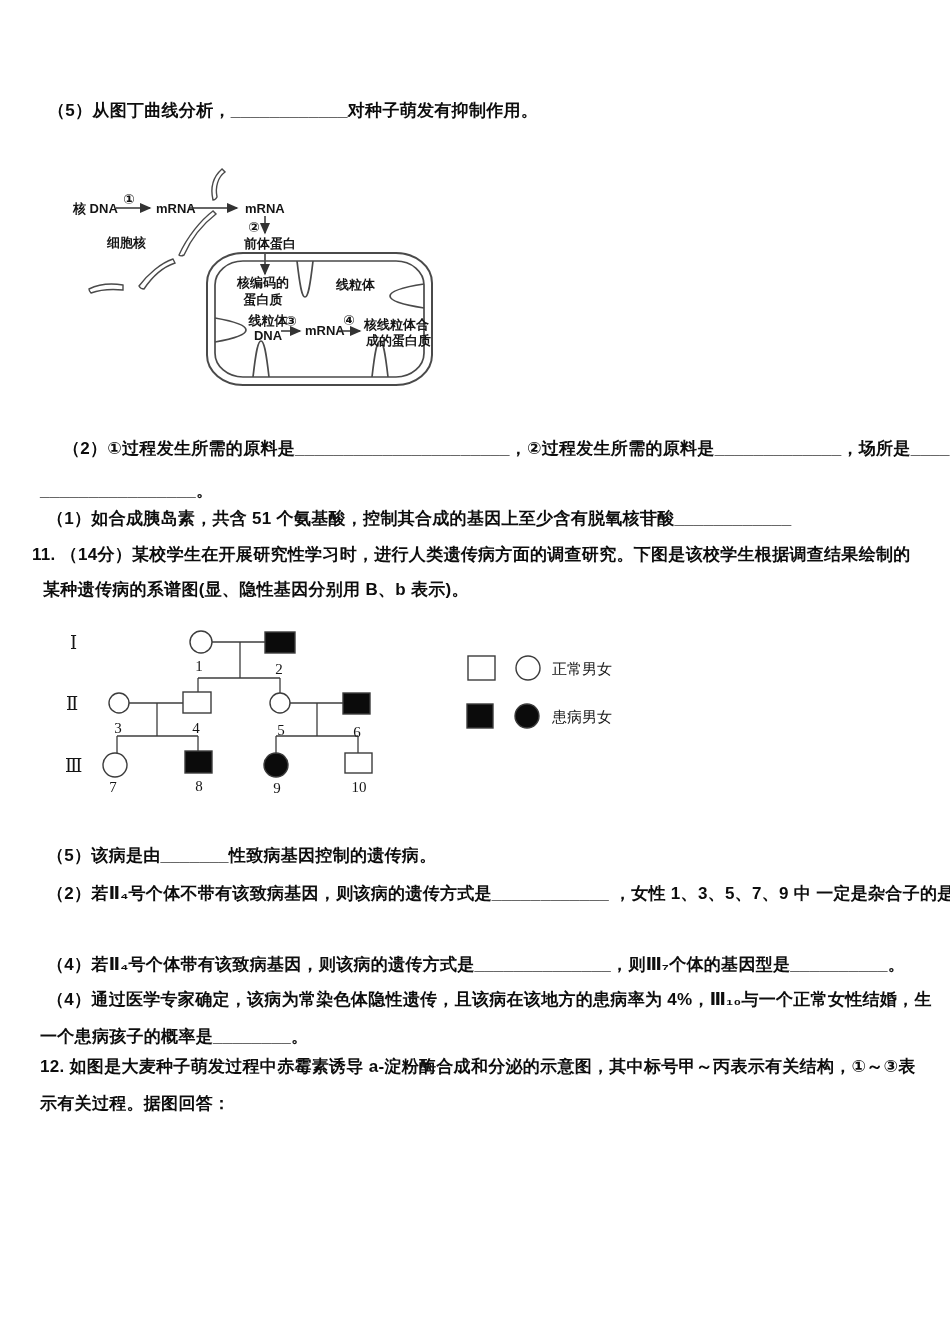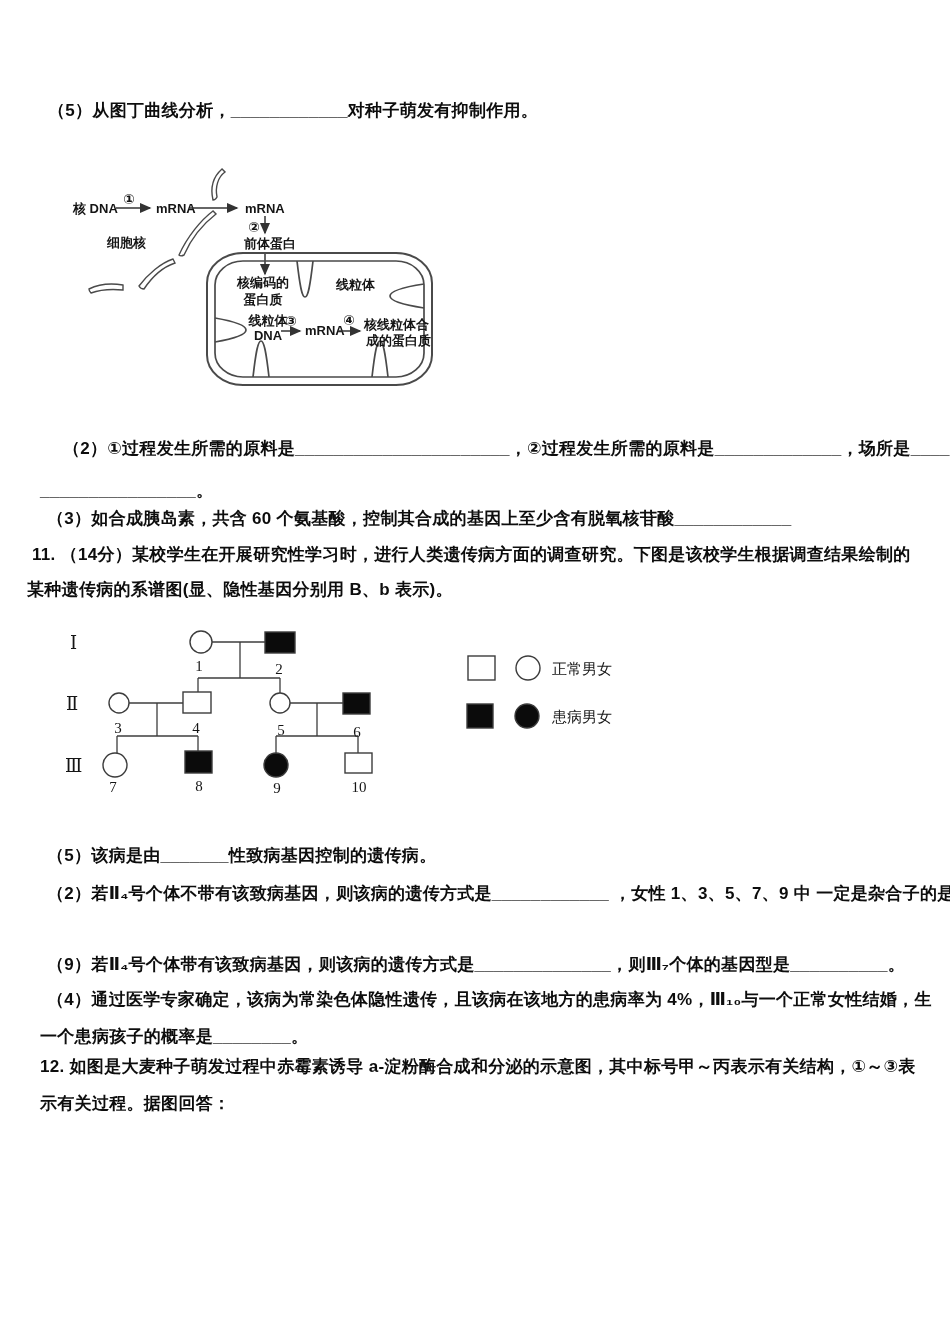--- a/index.html
+++ b/index.html
@@ -82,24 +82,24 @@
     <line class="arr" x1="221" y1="176" x2="240" y2="176" marker-end="url(#ah1)"></line>
     <text class="t13" x="245" y="180">mRNA</text>
     <text class="t14" x="289" y="170" text-anchor="middle">④</text>
     <line class="arr" x1="278" y1="176" x2="300" y2="176" marker-end="url(#ah1)"></line>
     <text class="t13" x="304" y="174">核线粒体合</text>
     <text class="t13" x="306" y="190">成的蛋白质</text>
   </svg>
 
   <div class="line" style="left:47px;top:439px;margin-left:16px;">（2）①过程发生所需的原料是______________________，②过程发生所需的原料是_____________，场所是____</div>
   <div class="line" style="left:40px;top:481px;">________________。</div>
-  <div class="line" style="left:47px;top:509px;">（3）如合成胰岛素，共含 60 个氨基酸，控制其合成的基因上至少含有脱氧核苷酸____________</div>
+  <div class="line" style="left:47px;top:509px;">（1）如合成胰岛素，共含 51 个氨基酸，控制其合成的基因上至少含有脱氧核苷酸____________</div>
 
   <div class="line" style="left:32px;top:545px;">11. （14分）某校学生在开展研究性学习时，进行人类遗传病方面的调查研究。下图是该校学生根据调查结果绘制的</div>
-  <div class="line" style="left:27px;top:580px;text-align:center;">某种遗传病的系谱图(显、隐性基因分别用 B、b 表示)。</div>
+  <div class="line" style="left:43px;top:580px;text-align:center;">某种遗传病的系谱图(显、隐性基因分别用 B、b 表示)。</div>
 
   <svg style="left:50px;top:613px;" width="640" height="200" viewBox="0 0 640 200">
 
     <text class="gen" x="20" y="36">Ⅰ</text>
     <text class="gen" x="16" y="97">Ⅱ</text>
     <text class="gen" x="15" y="159">Ⅲ</text>
 
     <line class="pline" x1="162" y1="29" x2="215" y2="29"></line>
     <line class="pline" x1="190" y1="29" x2="190" y2="65"></line>
     <line class="pline" x1="148" y1="65" x2="230" y2="65"></line>
@@ -141,20 +141,20 @@
     <rect class="shape" x="418" y="43" width="27" height="24"></rect>
     <circle class="shape" cx="478" cy="55" r="12"></circle>
     <text class="t15" x="502" y="61">正常男女</text>
     <rect class="shape filled" x="417" y="91" width="26" height="24"></rect>
     <circle class="shape filled" cx="477" cy="103" r="12"></circle>
     <text class="t15" x="502" y="109">患病男女</text>
   </svg>
 
   <div class="line" style="left:47px;top:846px;">（5）该病是由_______性致病基因控制的遗传病。</div>
   <div class="line" style="left:47px;top:884px;">（2）若Ⅱ₄号个体不带有该致病基因，则该病的遗传方式是____________ ，女性 1、3、5、7、9 中 一定是杂合子的是:</div>
-  <div class="line" style="left:47px;top:955px;">（9）若Ⅱ₄号个体带有该致病基因，则该病的遗传方式是______________，则Ⅲ₇个体的基因型是__________。</div>
+  <div class="line" style="left:47px;top:955px;">（4）若Ⅱ₄号个体带有该致病基因，则该病的遗传方式是______________，则Ⅲ₇个体的基因型是__________。</div>
   <div class="line" style="left:47px;top:990px;text-align:right;">（4）通过医学专家确定，该病为常染色体隐性遗传，且该病在该地方的患病率为 4%，Ⅲ₁₀与一个正常女性结婚，生</div>
   <div class="line" style="left:40px;top:1027px;">一个患病孩子的概率是________。</div>
 
   <div class="line" style="left:40px;top:1057px;">12. 如图是大麦种子萌发过程中赤霉素诱导 a-淀粉酶合成和分泌的示意图，其中标号甲～丙表示有关结构，①～③表</div>
   <div class="line" style="left:40px;top:1094px;">示有关过程。据图回答：</div>
 
 </div>
 
 </body></html>

